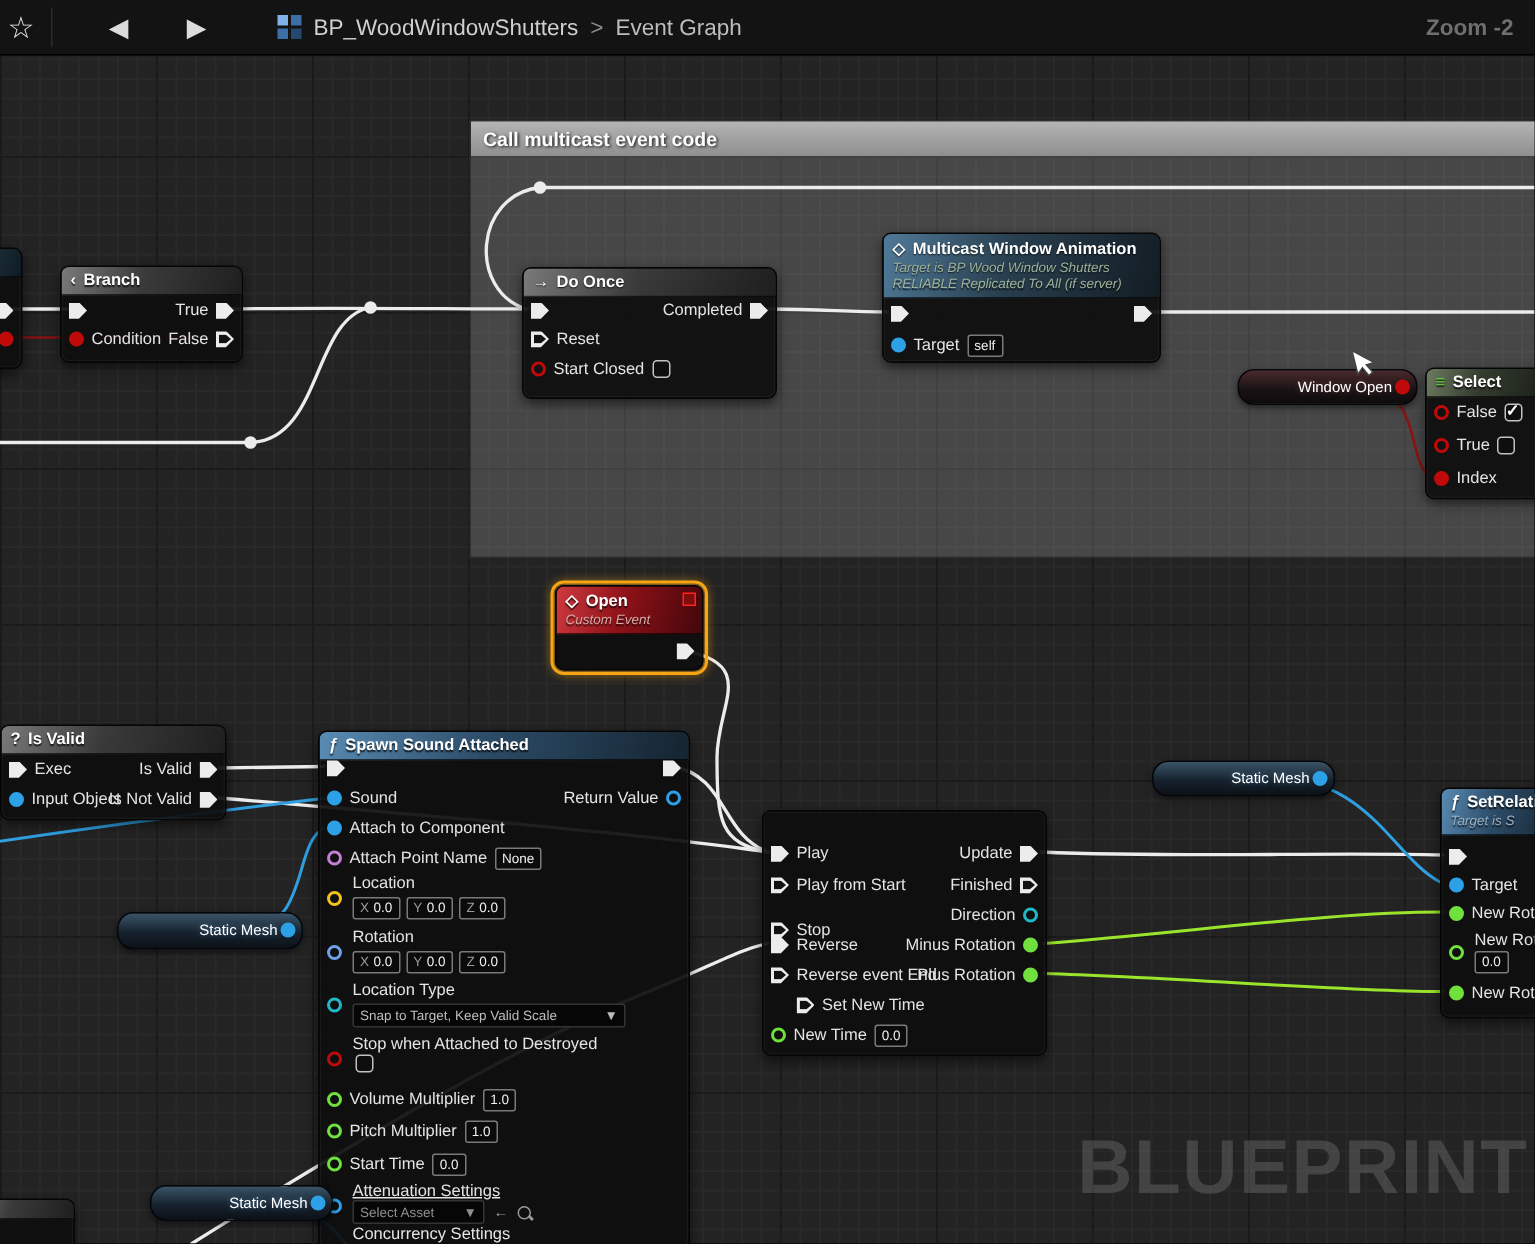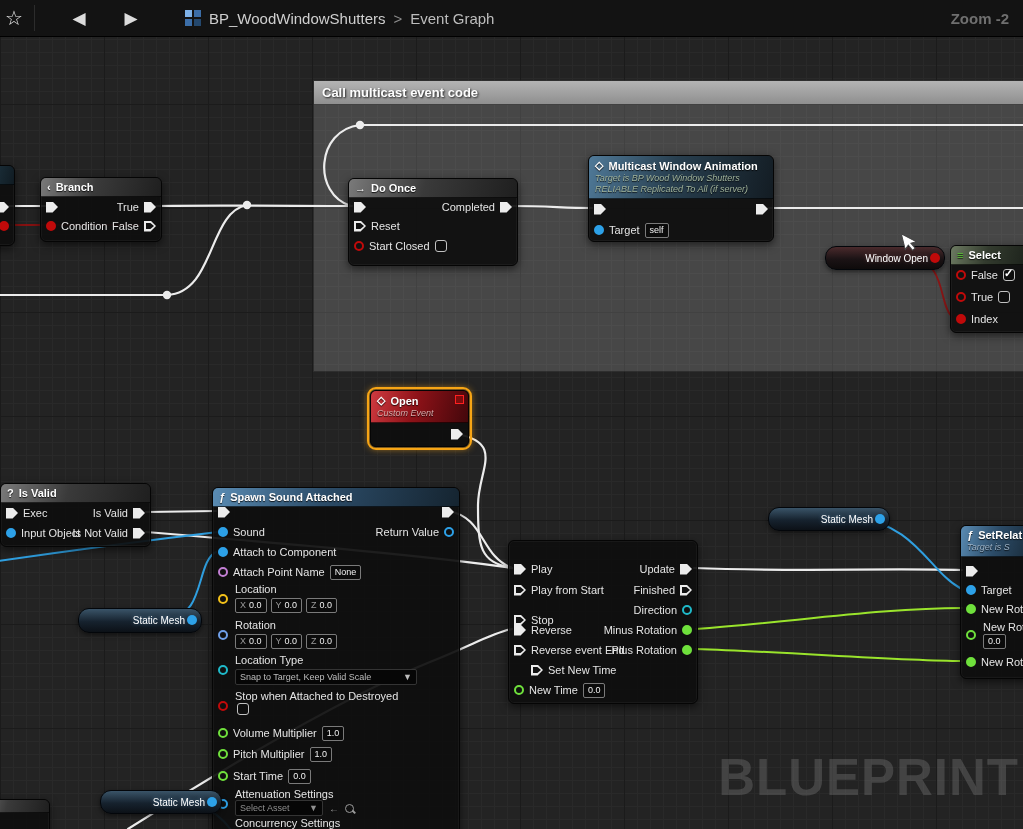--- a/index.html
+++ b/index.html
@@ -409,21 +409,21 @@
         <span class="pc" style="color:#6fe03c;"></span>
         <span>Pitch Multiplier</span>
         <span class="vb">1.0</span>
       </div>
       <div class="row in" style="top:280px;">
         <span class="pc" style="color:#6fe03c;"></span>
         <span>Start Time</span>
         <span class="vb">0.0</span>
       </div>
 
-      <div class="sub-label" style="top:300px;">Attenuation Settings</div>
+      <div class="sub-label" style="top:300px;text-decoration:underline;">Attenuation Settings</div>
       <div class="row in" style="top:308px;">
           <span class="pc" style="color:#2da1e8;"></span>
         </div>
       <div class="row" style="left:22px;top:312px;gap:6px;">
         <span class="dd" style="width:78px;color:#8f8f8f;">
           <span>Select Asset</span>
           <span>▼</span>
         </span>
         <span style="color:#9a9a9a;font-size:10px;">←</span>
         <span class="mag"></span>

